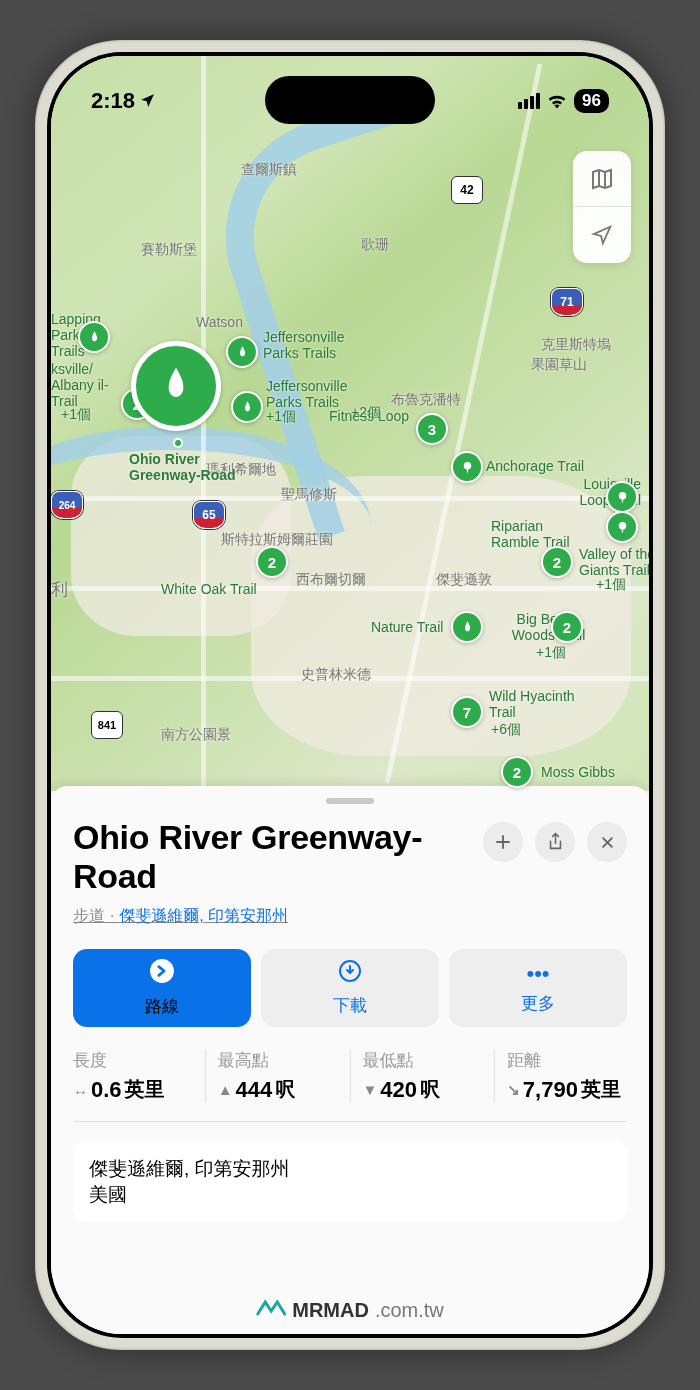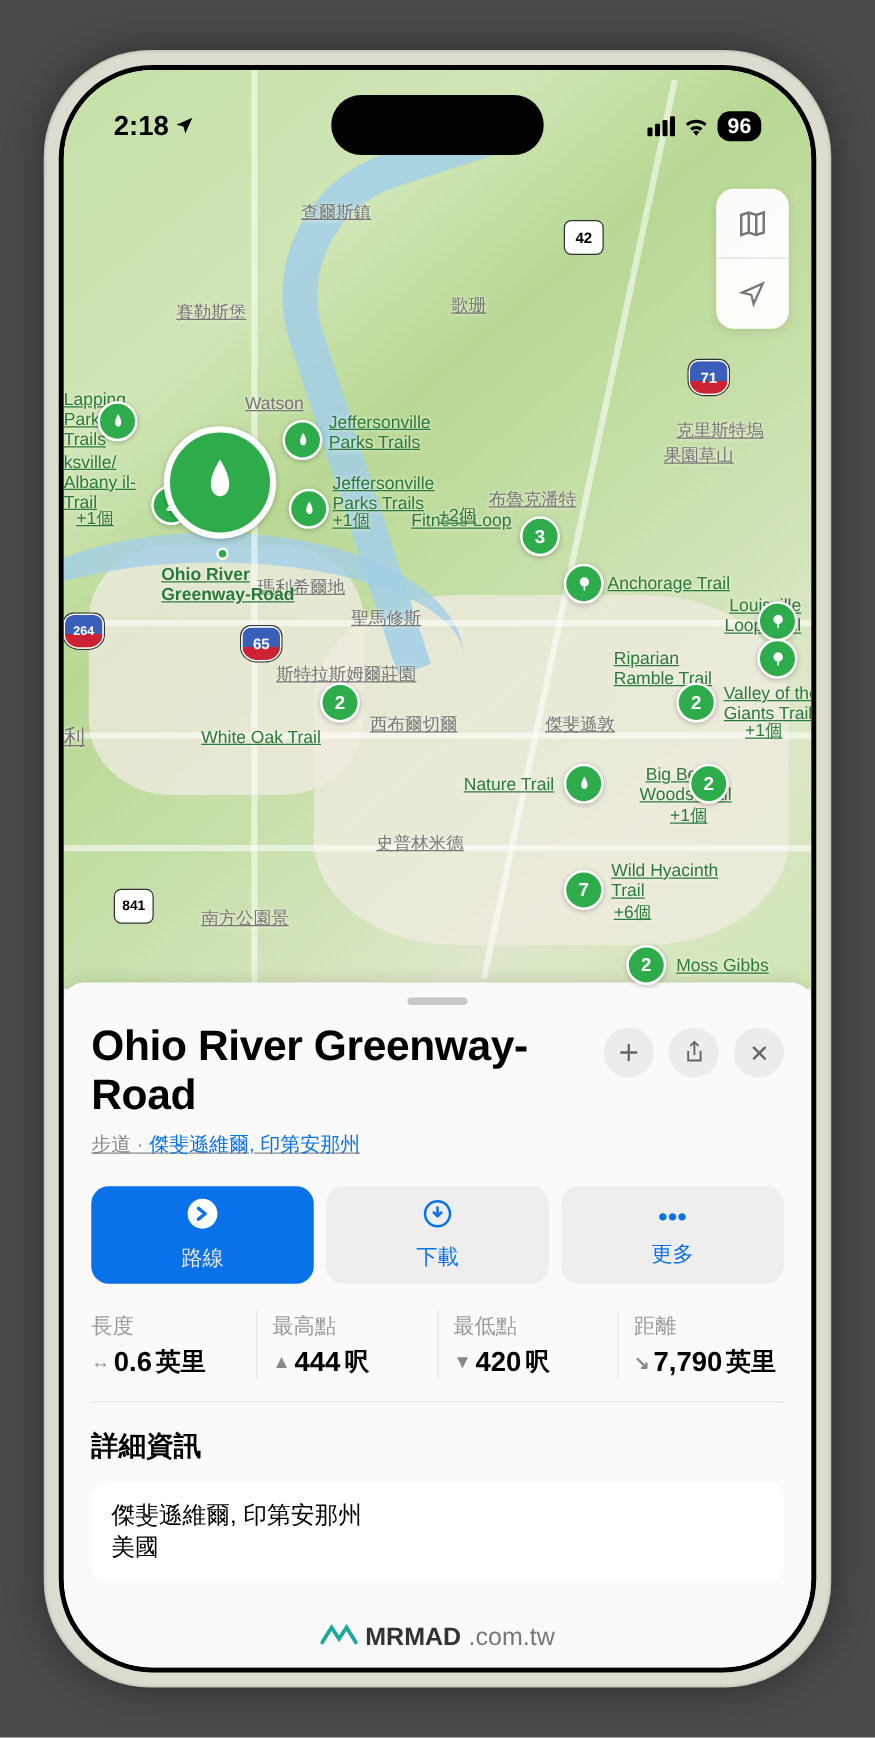--- a/index.html
+++ b/index.html
@@ -110,21 +110,20 @@
 .map-btn:first-child { border-bottom: 1px solid #e0e0e0; }
 
 .map-label {
   position: absolute;
   font-size: 14px;
   color: #777;
   font-weight: 500;
   text-shadow: 0 0 3px #f5f5e8;
   white-space: nowrap;
   z-index: 15;
-  text-decoration: underline;
 }
 .trail-label { color: #2a7a3a; font-size: 14px; font-weight: 500; }
 
 .hwy-shield {
   position: absolute;
   width: 32px; height: 28px;
   background: #fff;
   border: 1.5px solid #333;
   border-radius: 6px;
   display: flex; align-items: center; justify-content: center;
@@ -207,21 +206,21 @@
   height: 78px;
   border-radius: 14px;
   display: flex;
   flex-direction: column;
   align-items: center;
   justify-content: center;
   gap: 5px;
   font-size: 17px;
   font-weight: 500;
 }
-.action-primary { background: #0a72e8; color: #e5e5e5; }
+.action-primary { background: #0a72e8; color: #000000; }
 .action-secondary { background: #eeeeef; color: #0a72e8; }
 .action-icon { font-size: 22px; }
 
 .stats-row {
   display: flex;
   margin-top: 22px;
   padding-bottom: 18px;
   border-bottom: 1px solid #e3e3e3;
 }
 .stat {
@@ -502,21 +501,20 @@
         <div class="stat-label">距離</div>
         <div class="stat-value">
                 <span class="stat-icon">↘</span>
                 <span class="num">7,790</span>
                 <span>英里</span>
               </div>
       </div>
     </div>
 
     <div class="details-section">
-      <div class="section-title">詳細資訊</div>
       <div class="detail-card">
         <div class="detail-text">傑斐遜維爾, 印第安那州</div>
         <div class="detail-text">美國</div>
       </div>
     </div>
   </div>
 
   <div class="watermark">
     <span class="wm-logo">
       <svg width="30" height="22" viewBox="0 0 40 24" fill="none" stroke="#1aa89c" stroke-width="4" stroke-linecap="round">

